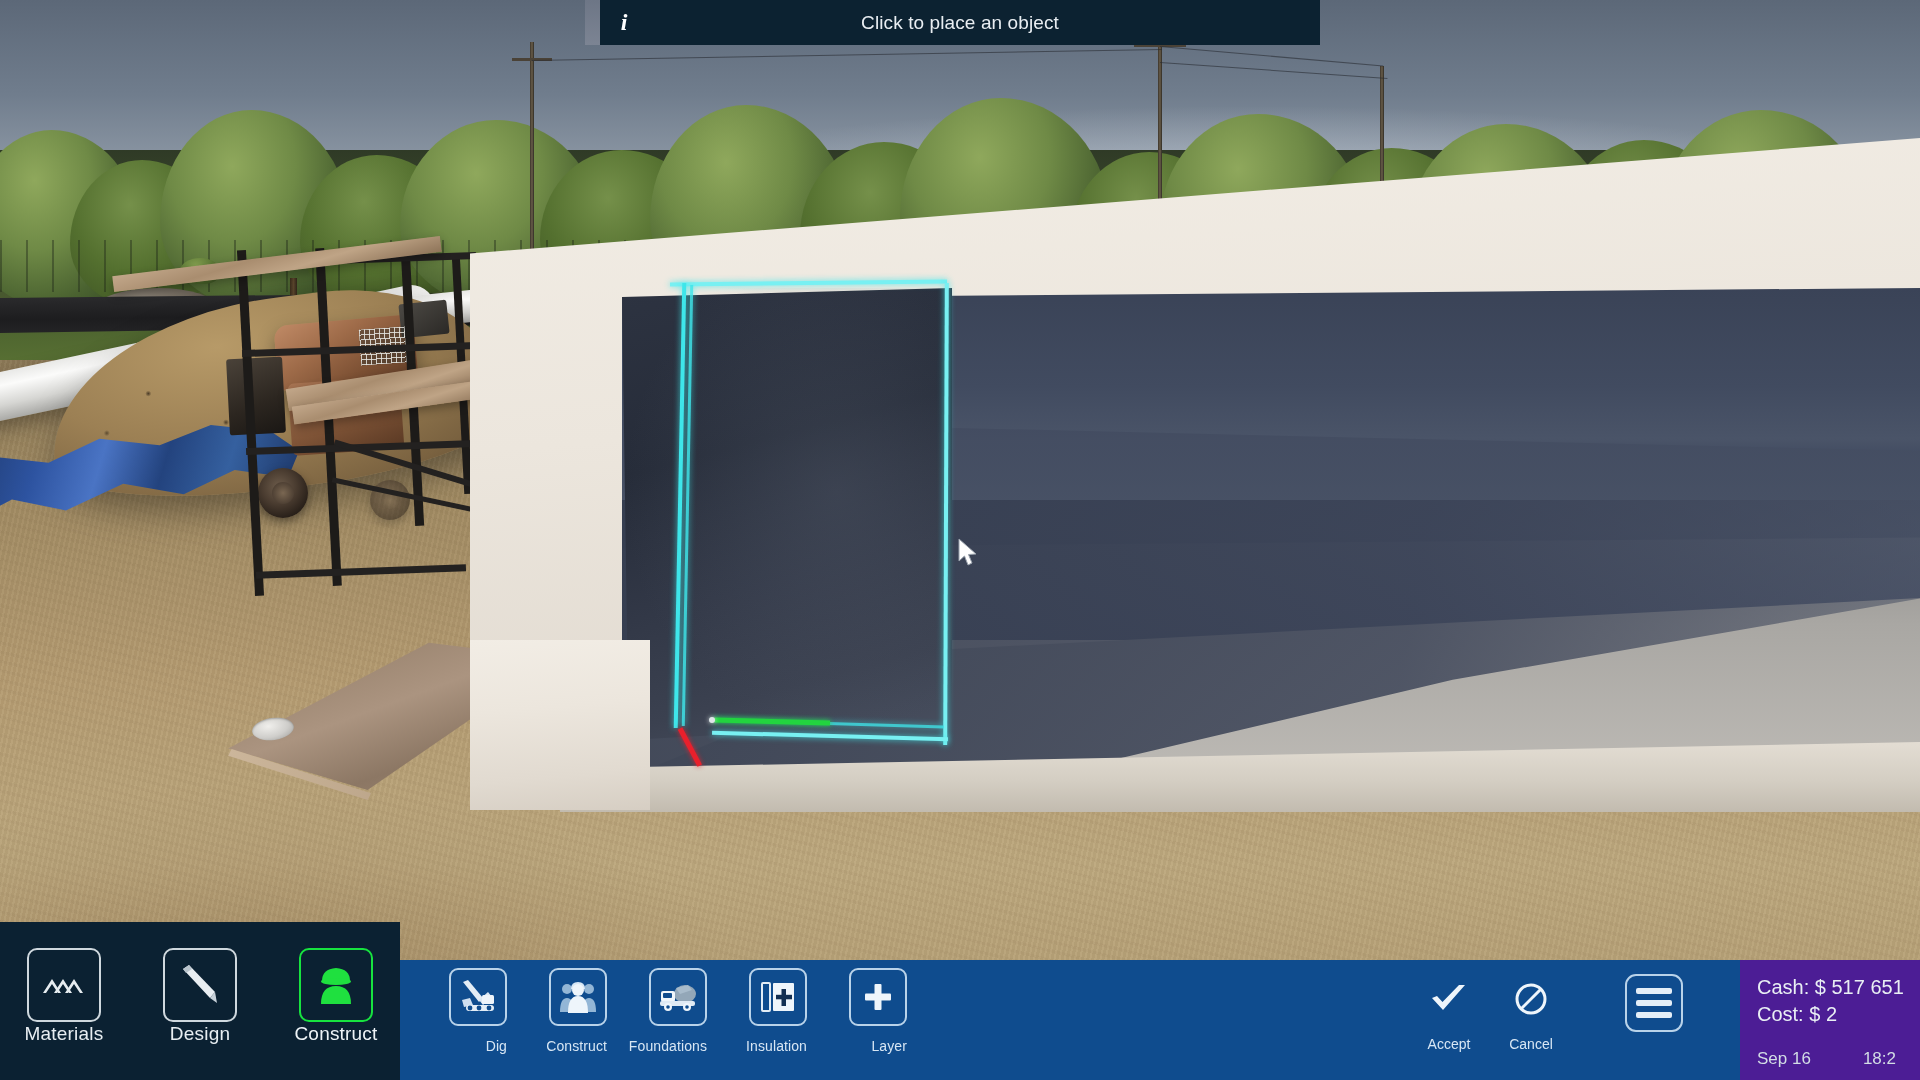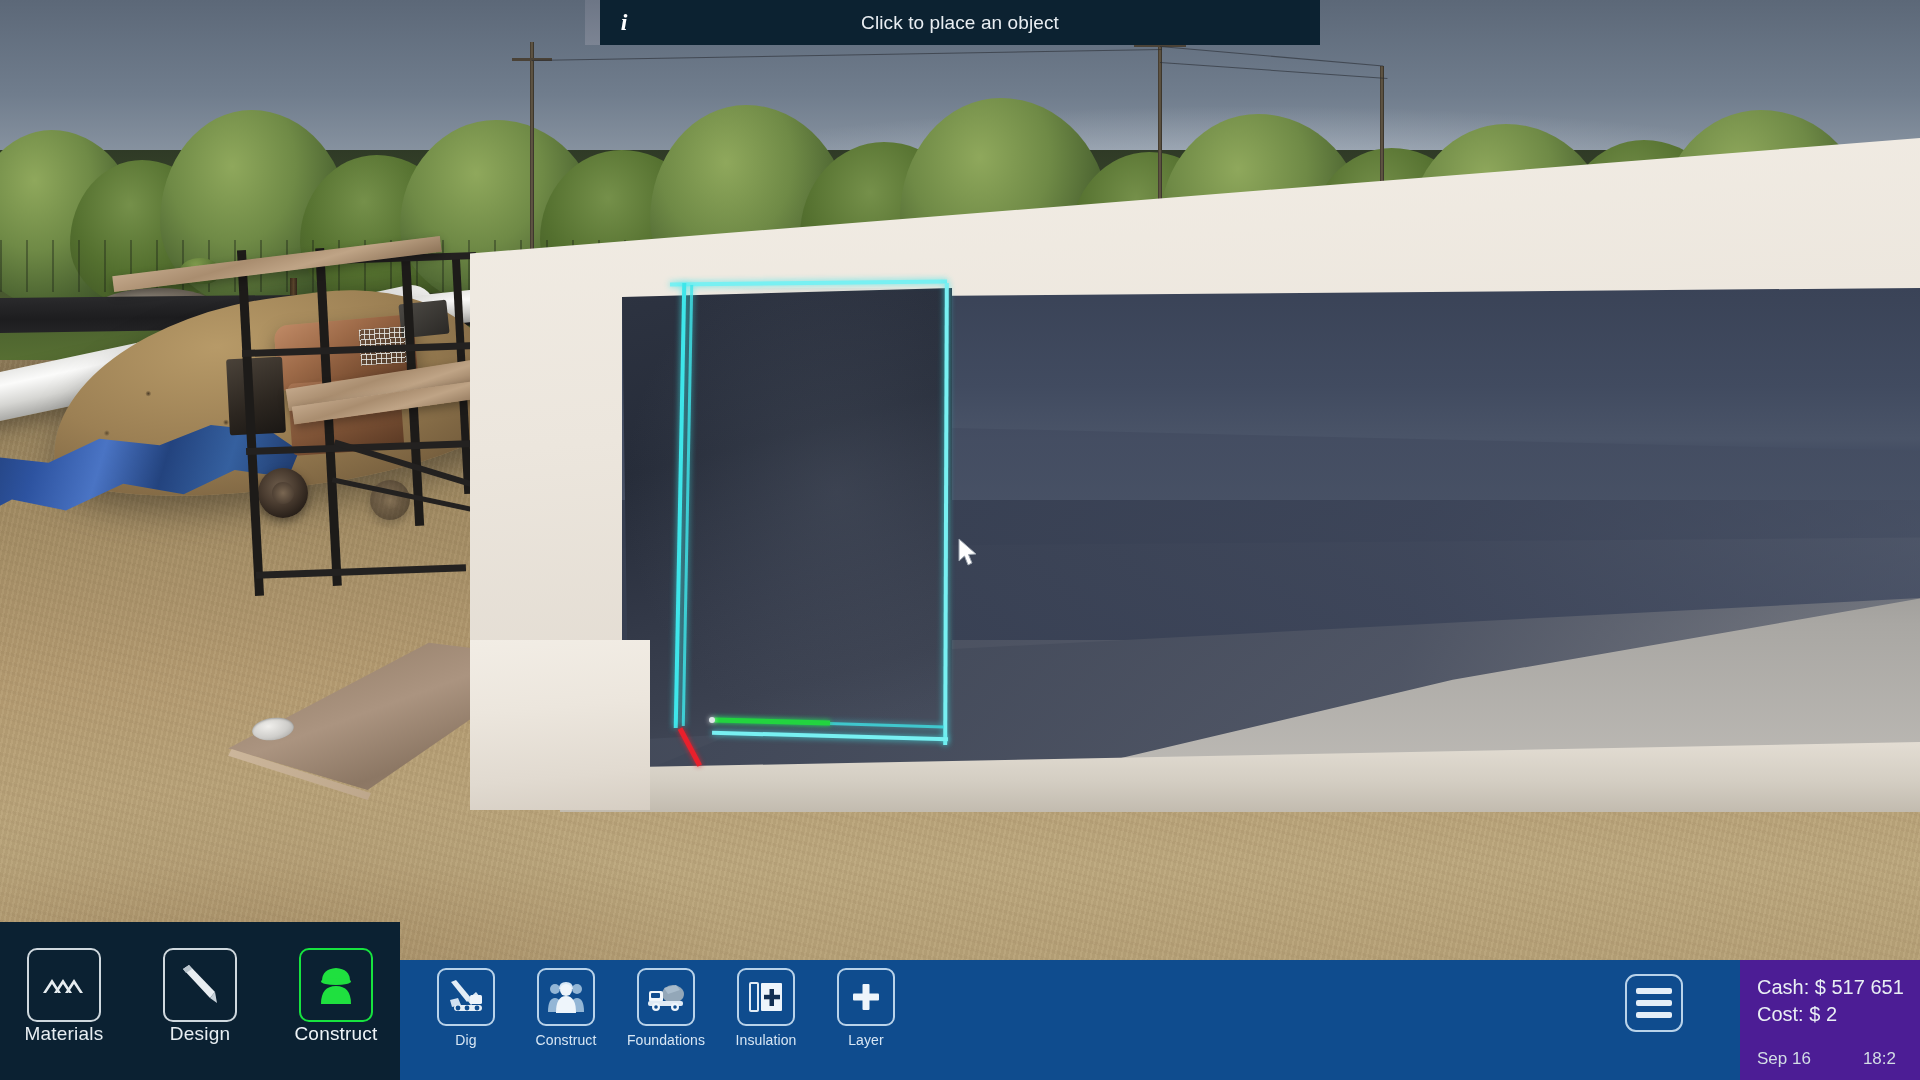--- a/index.html
+++ b/index.html
@@ -284,21 +284,21 @@
   }
   .lp-item.active .lp-icon { border-color:#17e33f; }
   .lp-label { font-size:19px; color:#e8eef2; letter-spacing:.2px; }
   .lp-item.active .lp-label { color:#eef4f7; }
 
   #tool-bar {
     position:absolute; left:400px; top:960px; width:1340px; height:120px;
     background:#0f4c8e;
   }
   .tb-tools { position:absolute; left:25px; top:8px; display:flex; gap:18px; }
-  .tb-item { width:82px; display:flex; flex-direction:column; align-items:center; gap:6px; cursor:pointer; }
+  .tb-item { width:82px; display:flex; flex-direction:column; align-items:flex-end; gap:12px; cursor:pointer; }
   .tb-icon {
     width:58px; height:58px; border:2px solid #b9d3ea; border-radius:9px;
     display:flex; align-items:center; justify-content:center;
   }
   .tb-label { font-size:14px; color:#d7e6f4; letter-spacing:.1px; }
 
   .tb-actions { position:absolute; right:178px; top:18px; display:flex; gap:20px; align-items:flex-start; }
   .tb-act { width:62px; display:flex; flex-direction:column; align-items:center; gap:16px; cursor:pointer; }
   .tb-act .glyph { height:42px; display:flex; align-items:center; justify-content:center; }
   .tb-act .lbl { font-size:14px; color:#d7e6f4; }
@@ -577,20 +577,39 @@
           <svg width="36" height="36" viewBox="0 0 36 36">
             <rect x="14.5" y="5" width="7" height="26" rx="1" fill="#eef5fb"></rect>
             <rect x="5" y="14.5" width="26" height="7" rx="1" fill="#eef5fb"></rect>
           </svg>
         </div>
         <div class="tb-label">Layer</div>
       </div>
 
     </div>
 
+    <div class="tb-actions">
+      <div class="tb-act">
+        <span class="glyph">
+          <svg width="38" height="32" viewBox="0 0 38 32">
+            <path d="M2 15 L13 27 L35 2 L29 2 L12.5 19 L7 13 Z" fill="#eef5fb"></path>
+          </svg>
+        </span>
+        <span class="lbl">Accept</span>
+      </div>
+      <div class="tb-act">
+        <span class="glyph">
+          <svg width="34" height="34" viewBox="0 0 34 34">
+            <circle cx="17" cy="17" r="14" fill="none" stroke="#eef5fb" stroke-width="3"></circle>
+            <line x1="7.5" y1="26.5" x2="26.5" y2="7.5" stroke="#eef5fb" stroke-width="3"></line>
+          </svg>
+        </span>
+        <span class="lbl">Cancel</span>
+      </div>
+    </div>
 
     <div class="tb-menu">
       <div class="mbox">
         <div class="mline"></div>
         <div class="mline"></div>
         <div class="mline"></div>
       </div>
       <span class="lbl">Menu</span>
     </div>
 

